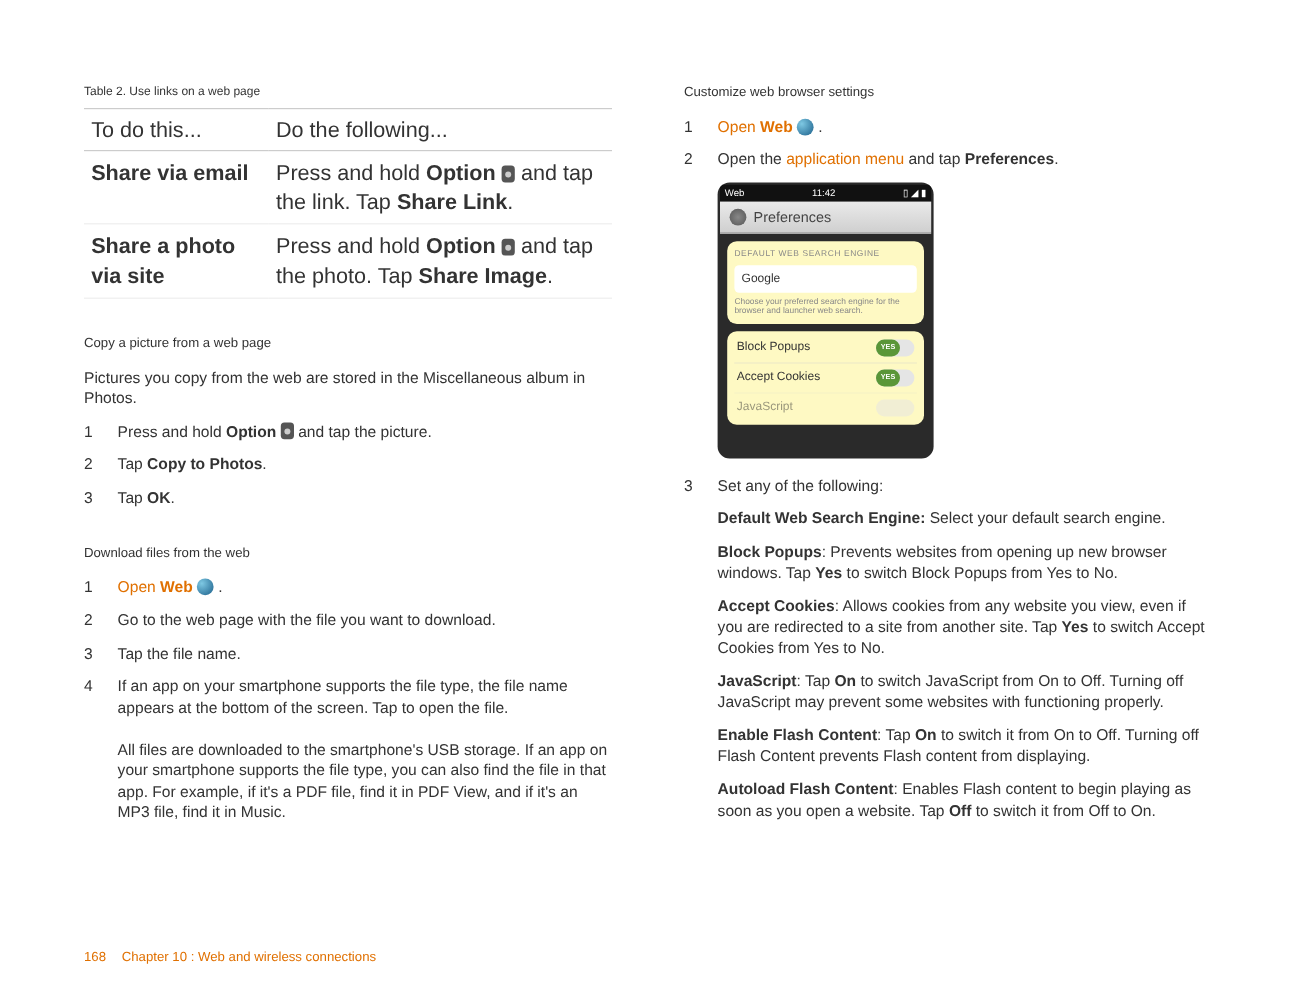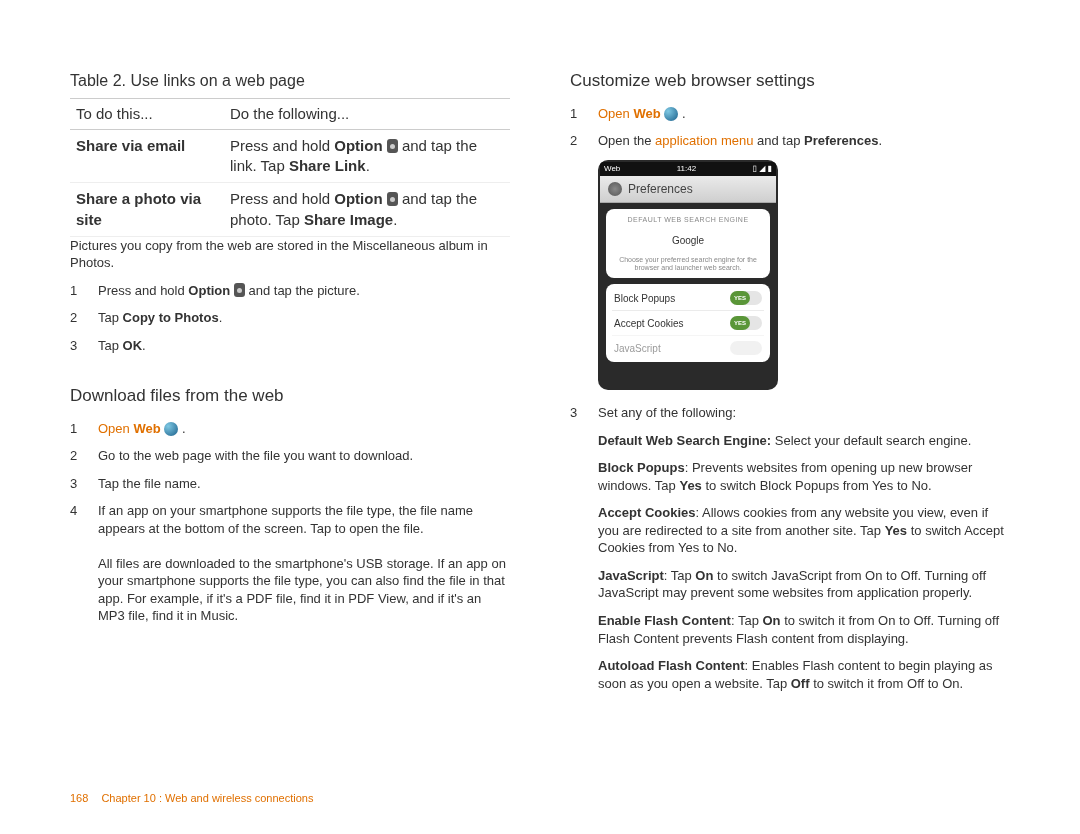--- a/index.html
+++ b/index.html
@@ -21,44 +21,44 @@
     height: 100%;
     box-sizing: border-box;
     position: relative;
   }
   .col {
     flex: 1;
     font-size: 13px;
     line-height: 1.35;
   }
   .table-caption {
-    font-size: 16px;
+    font-size: 10px;
     margin-bottom: 6px;
   }
   table.links {
     width: 100%;
     border-collapse: collapse;
-    font-size: 15px;
+    font-size: 18px;
   }
   table.links th {
     text-align: left;
     font-weight: 400;
     border-top: 1px solid #ccc;
     border-bottom: 1px solid #ccc;
     padding: 5px 6px;
   }
   table.links td {
     vertical-align: top;
     padding: 6px 6px;
     border-bottom: 1px solid #eee;
   }
   table.links td:first-child { width: 35%; font-weight: bold; }
   h2.section {
     font-weight: 300;
-    font-size: 17px;
+    font-size: 11px;
     margin: 30px 0 12px 0;
     color: #333;
   }
   h2.section.top { margin-top: 0; }
   p { margin: 0 0 10px 0; }
   ol.steps {
     list-style: none;
     padding: 0;
     margin: 0;
     counter-reset: step;
@@ -124,27 +124,26 @@
     display: flex;
     align-items: center;
     gap: 6px;
     border-bottom: 1px solid #aaa;
   }
   .ss-gear {
     width: 14px; height: 14px; border-radius: 50%;
     background: radial-gradient(circle,#888,#555);
   }
   .ss-panel {
-    background: #ffffff;
+    background: #fef9c3;
     border-radius: 8px;
     margin: 6px;
     padding: 6px;
     font-size: 9px;
     color: #555;
-    text-align: center;
   }
   .ss-panel-title {
     font-size: 7px;
     color: #888;
     letter-spacing: 0.5px;
     margin-bottom: 4px;
   }
   .ss-field {
     background: #fff;
     border-radius: 4px;
@@ -215,20 +214,21 @@
         </tr>
         <tr>
           <td>Share a photo via site</td>
           <td>
             <span>Press and hold </span><span class="bold">Option</span> <span class="option-key"></span><span> and tap the photo. Tap </span><span class="bold">Share Image</span><span>.</span>
           </td>
         </tr>
       </tbody>
     </table>
 
+    <h2 class="section">Copy a picture from a web page</h2>
     <p>Pictures you copy from the web are stored in the Miscellaneous album in Photos.</p>
     <ol class="steps">
       <li>
           <span class="num">1</span>
           <span class="body"><span>Press and hold </span><span class="bold">Option</span> <span class="option-key"></span><span> and tap the picture.</span></span>
         </li>
       <li>
           <span class="num">2</span>
           <span class="body"><span>Tap </span><span class="bold">Copy to Photos</span><span>.</span></span>
         </li>
@@ -309,21 +309,21 @@
     </div>
 
     <ol class="steps" start="3">
       <li>
           <span class="num">3</span>
           <span class="body">
         <p>Set any of the following:</p>
         <p><span class="bold">Default Web Search Engine:</span><span> Select your default search engine.</span></p>
         <p><span class="bold">Block Popups</span><span>: </span><span>Prevents websites from opening up new browser windows. Tap </span><span class="bold">Yes</span><span> to switch Block Popups from Yes to No.</span></p>
         <p><span class="bold">Accept Cookies</span><span>: </span><span>Allows cookies from any website you view, even if you are redirected to a site from another site. Tap </span><span class="bold">Yes</span><span> to switch Accept Cookies from Yes to No.</span></p>
-        <p><span class="bold">JavaScript</span><span>: </span><span>Tap </span><span class="bold">On</span><span> to switch JavaScript from On to Off. Turning off JavaScript may prevent some websites from application properly.</span></p>
+        <p><span class="bold">JavaScript</span><span>: </span><span>Tap </span><span class="bold">On</span><span> to switch JavaScript from On to Off. Turning off JavaScript may prevent some websites with functioning properly.</span></p>
         <p><span class="bold">Enable Flash Content</span><span>: </span><span>Tap </span><span class="bold">On</span><span> to switch it from On to Off. Turning off Flash Content prevents Flash content from displaying.</span></p>
         <p><span class="bold">Autoload Flash Content</span><span>: </span><span>Enables Flash content to begin playing as soon as you open a website. Tap </span><span class="bold">Off</span><span> to switch it from Off to On.</span></p>
       </span>
         </li>
     </ol>
 
   </div>
 
   <div class="footer">
     <span class="pnum">168</span>

